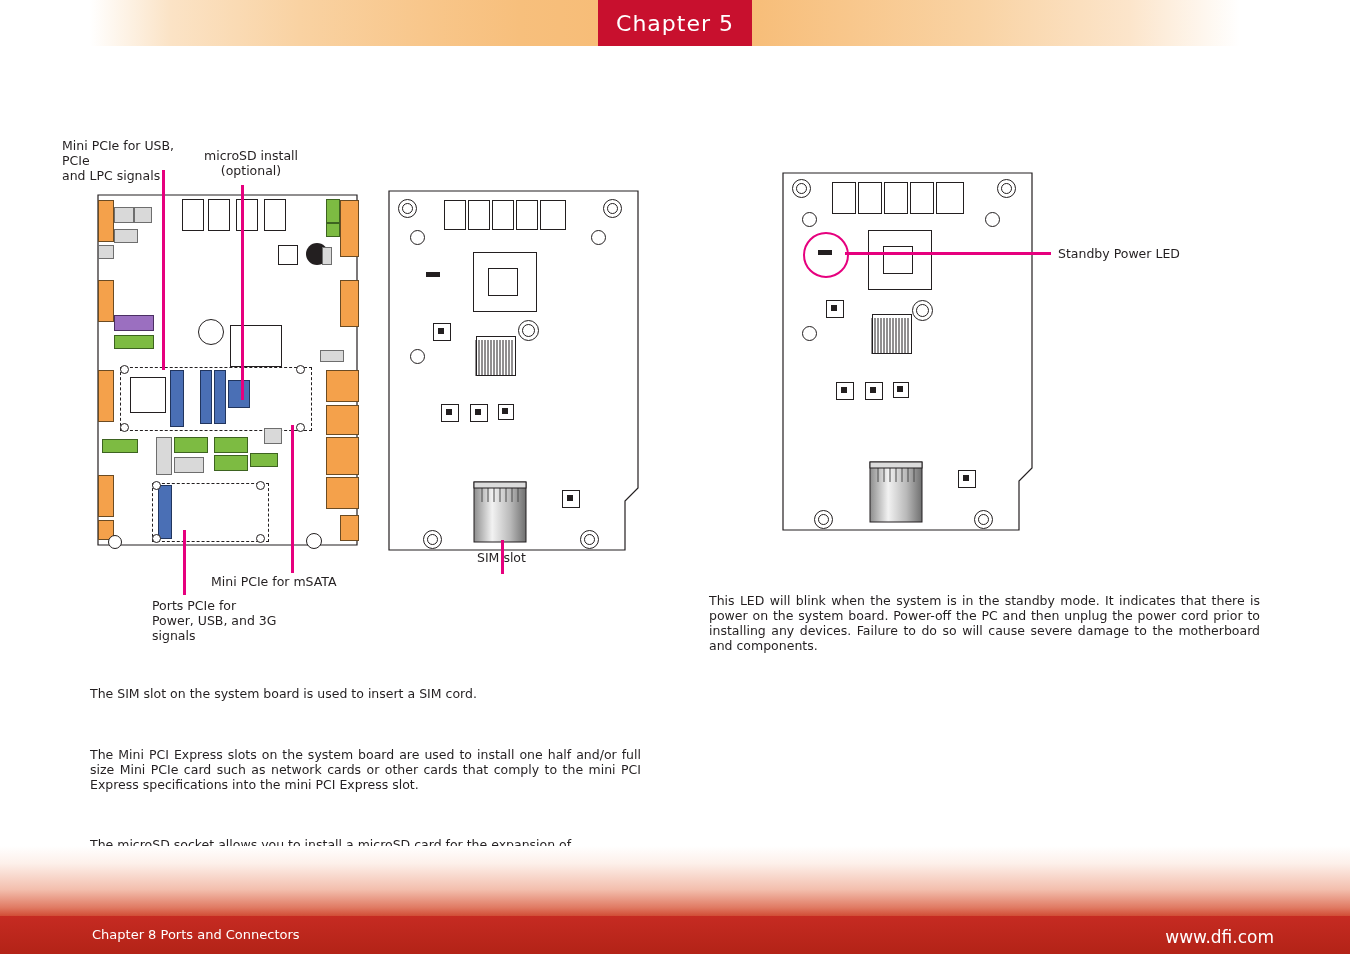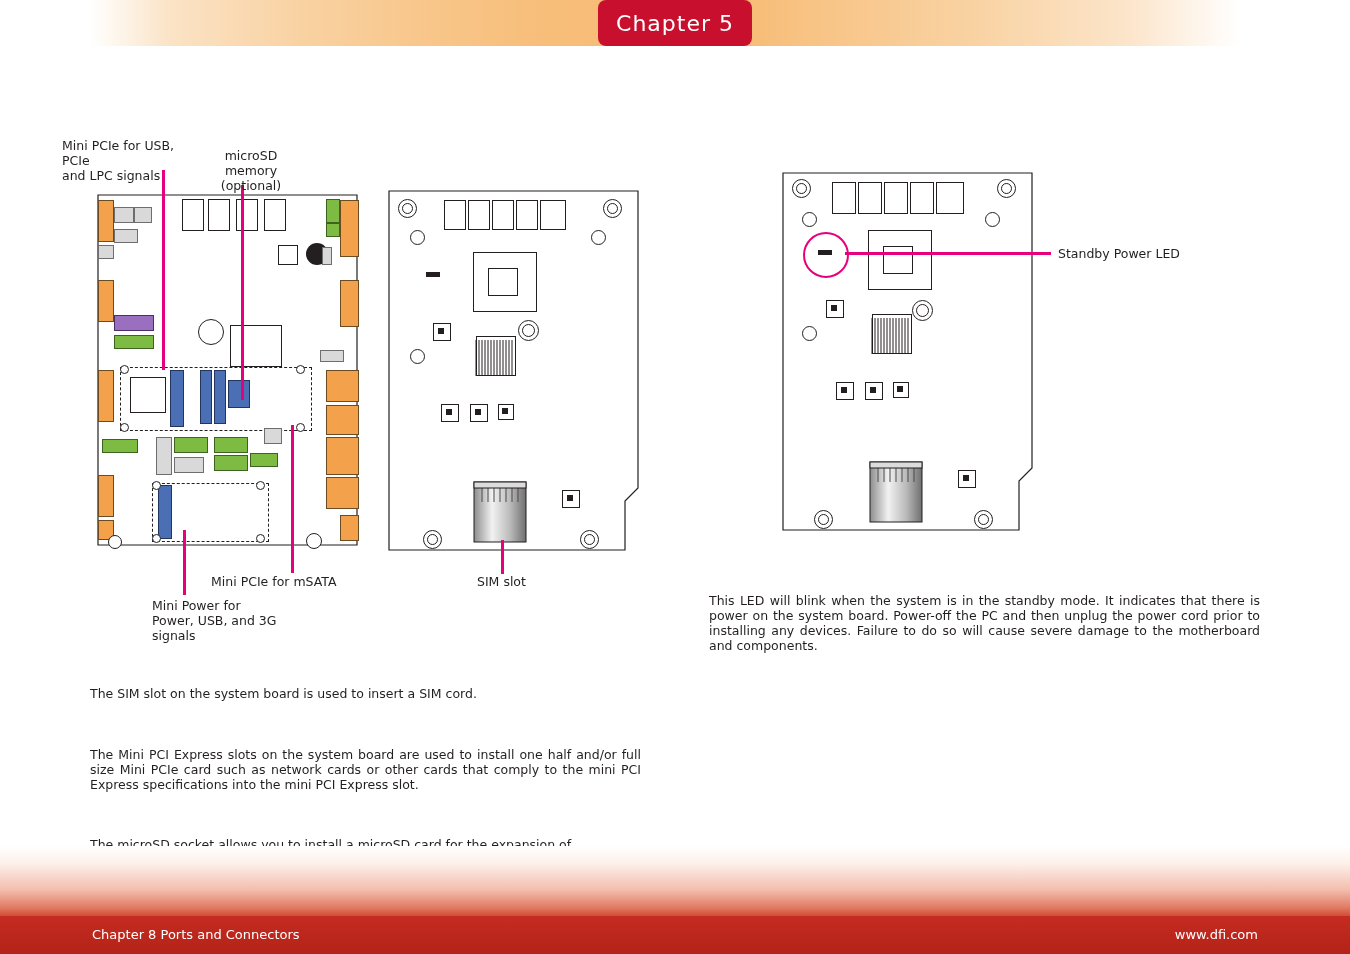--- a/index.html
+++ b/index.html
@@ -15,40 +15,40 @@
     background:linear-gradient(to right,
        #ffffff 0px,#ffffff 90px,
        #fbe3c6 170px,#f9d2a2 300px,#f8c68a 430px,
        #f7bf7c 520px,#f7bd78 600px,
        #f7bd78 750px,#f8c68a 840px,#f9d3a4 980px,
        #fce5cb 1130px,#ffffff 1240px,#ffffff 1350px);
   }
   .chapter-tab{
     position:absolute;left:598px;top:0;width:154px;height:46px;
     background:#c8102e;
-    display:flex;align-items:center;justify-content:center;border-radius:8px;
+    display:flex;align-items:center;justify-content:center;
   }
   .chapter-tab span{
     color:#ffffff;font-size:22px;letter-spacing:1px;
   }
   
   .bottom-grad{
     position:absolute;left:0;bottom:38px;width:1350px;height:70px;
     background:linear-gradient(to bottom,#ffffff 0%,#fdf0ea 25%,#f3bfae 62%,#e07a63 88%,#d14d35 100%);
   }
   .bottom-bar{
     position:absolute;left:0;bottom:0;width:1350px;height:38px;
     background:#c0392b;
     background:linear-gradient(to bottom,#c62b22 0%,#b32317 100%);
   }
   .bottom-bar .left{
     position:absolute;left:92px;top:11px;color:#ffffff;font-size:13px;
   }
   .bottom-bar .right{
-    position:absolute;right:92px;top:11px;color:#ffffff;font-size:13px;
+    position:absolute;right:76px;top:11px;color:#ffffff;font-size:17px;
   }
   
   .lbl{position:absolute;font-size:12.5px;line-height:15px;color:#231f20;}
   .para{position:absolute;font-size:12.5px;line-height:15px;color:#231f20;text-align:justify;}
 
   
   .board{position:absolute;}
   .blk{position:absolute;background:#231f20;}
   .orange{position:absolute;background:#f4a14b;border:1px solid #6b4b23;}
   .blue{position:absolute;background:#4a6fb5;border:1px solid #21355e;}
@@ -146,26 +146,26 @@
 <div class="pinkline" style="left:162px;top:170px;width:3px;height:200px;"></div>
 <div class="pinkline" style="left:241px;top:185px;width:3px;height:215px;"></div>
 <div class="pinkline" style="left:291px;top:425px;width:3px;height:148px;"></div>
 <div class="pinkline" style="left:183px;top:530px;width:3px;height:65px;"></div>
 
 <div class="lbl" style="left:62px;top:138px;width:136px;text-align:left;">
   <div>Mini PCIe for USB, PCIe</div>
   <div>and LPC signals</div>
 </div>
 <div class="lbl" style="left:204px;top:148px;width:94px;text-align:center;">
-  <div>microSD memory</div>
+  <div>microSD install</div>
   <div>(optional)</div>
 </div>
 <div class="lbl" style="left:211px;top:574px;">Mini PCIe for mSATA</div>
 <div class="lbl" style="left:152px;top:598px;width:140px;">
-  <div>Mini Power for</div>
+  <div>Ports PCIe for</div>
   <div>Power, USB, and 3G</div>
   <div>signals</div>
 </div>
 
 <div class="board" style="left:388px;top:190px;width:252px;height:364px;">
   <svg width="252" height="364" style="position:absolute;left:0;top:0;">
     <polygon points="1,1 250,1 250,298 237,311 237,360 1,360 1,1" fill="#ffffff" stroke="#231f20" stroke-width="1.2"></polygon>
   </svg>
 
   <div class="circ" style="left:10px;top:9px;width:17px;height:17px;"></div>
@@ -242,21 +242,21 @@
         <line x1="28" y1="6" x2="28" y2="22"></line>
       <line x1="34" y1="6" x2="34" y2="22"></line>
         <line x1="40" y1="6" x2="40" y2="22"></line>
       <line x1="46" y1="6" x2="46" y2="22"></line>
     </g>
     <rect x="2" y="2" width="52" height="6" fill="#dcdcdc" stroke="#231f20" stroke-width="1"></rect>
   </svg>
 </div>
 
 <div class="pinkline" style="left:501px;top:540px;width:3px;height:34px;"></div>
-<div class="lbl" style="left:477px;top:574px;">SIM slot</div>
+<div class="lbl" style="left:477px;top:550px;">SIM slot</div>
 
 <div class="board" style="left:782px;top:172px;width:252px;height:360px;">
   <svg width="252" height="360" style="position:absolute;left:0;top:0;">
     <polygon points="1,1 250,1 250,296 237,309 237,358 1,358 1,1" fill="#ffffff" stroke="#231f20" stroke-width="1.2"></polygon>
   </svg>
   <div class="circ" style="left:10px;top:7px;width:17px;height:17px;"></div>
   <div class="circ" style="left:14px;top:11px;width:9px;height:9px;"></div>
   <div class="circ" style="left:215px;top:7px;width:17px;height:17px;"></div>
   <div class="circ" style="left:219px;top:11px;width:9px;height:9px;"></div>
   <div class="circ" style="left:32px;top:338px;width:17px;height:17px;"></div>

